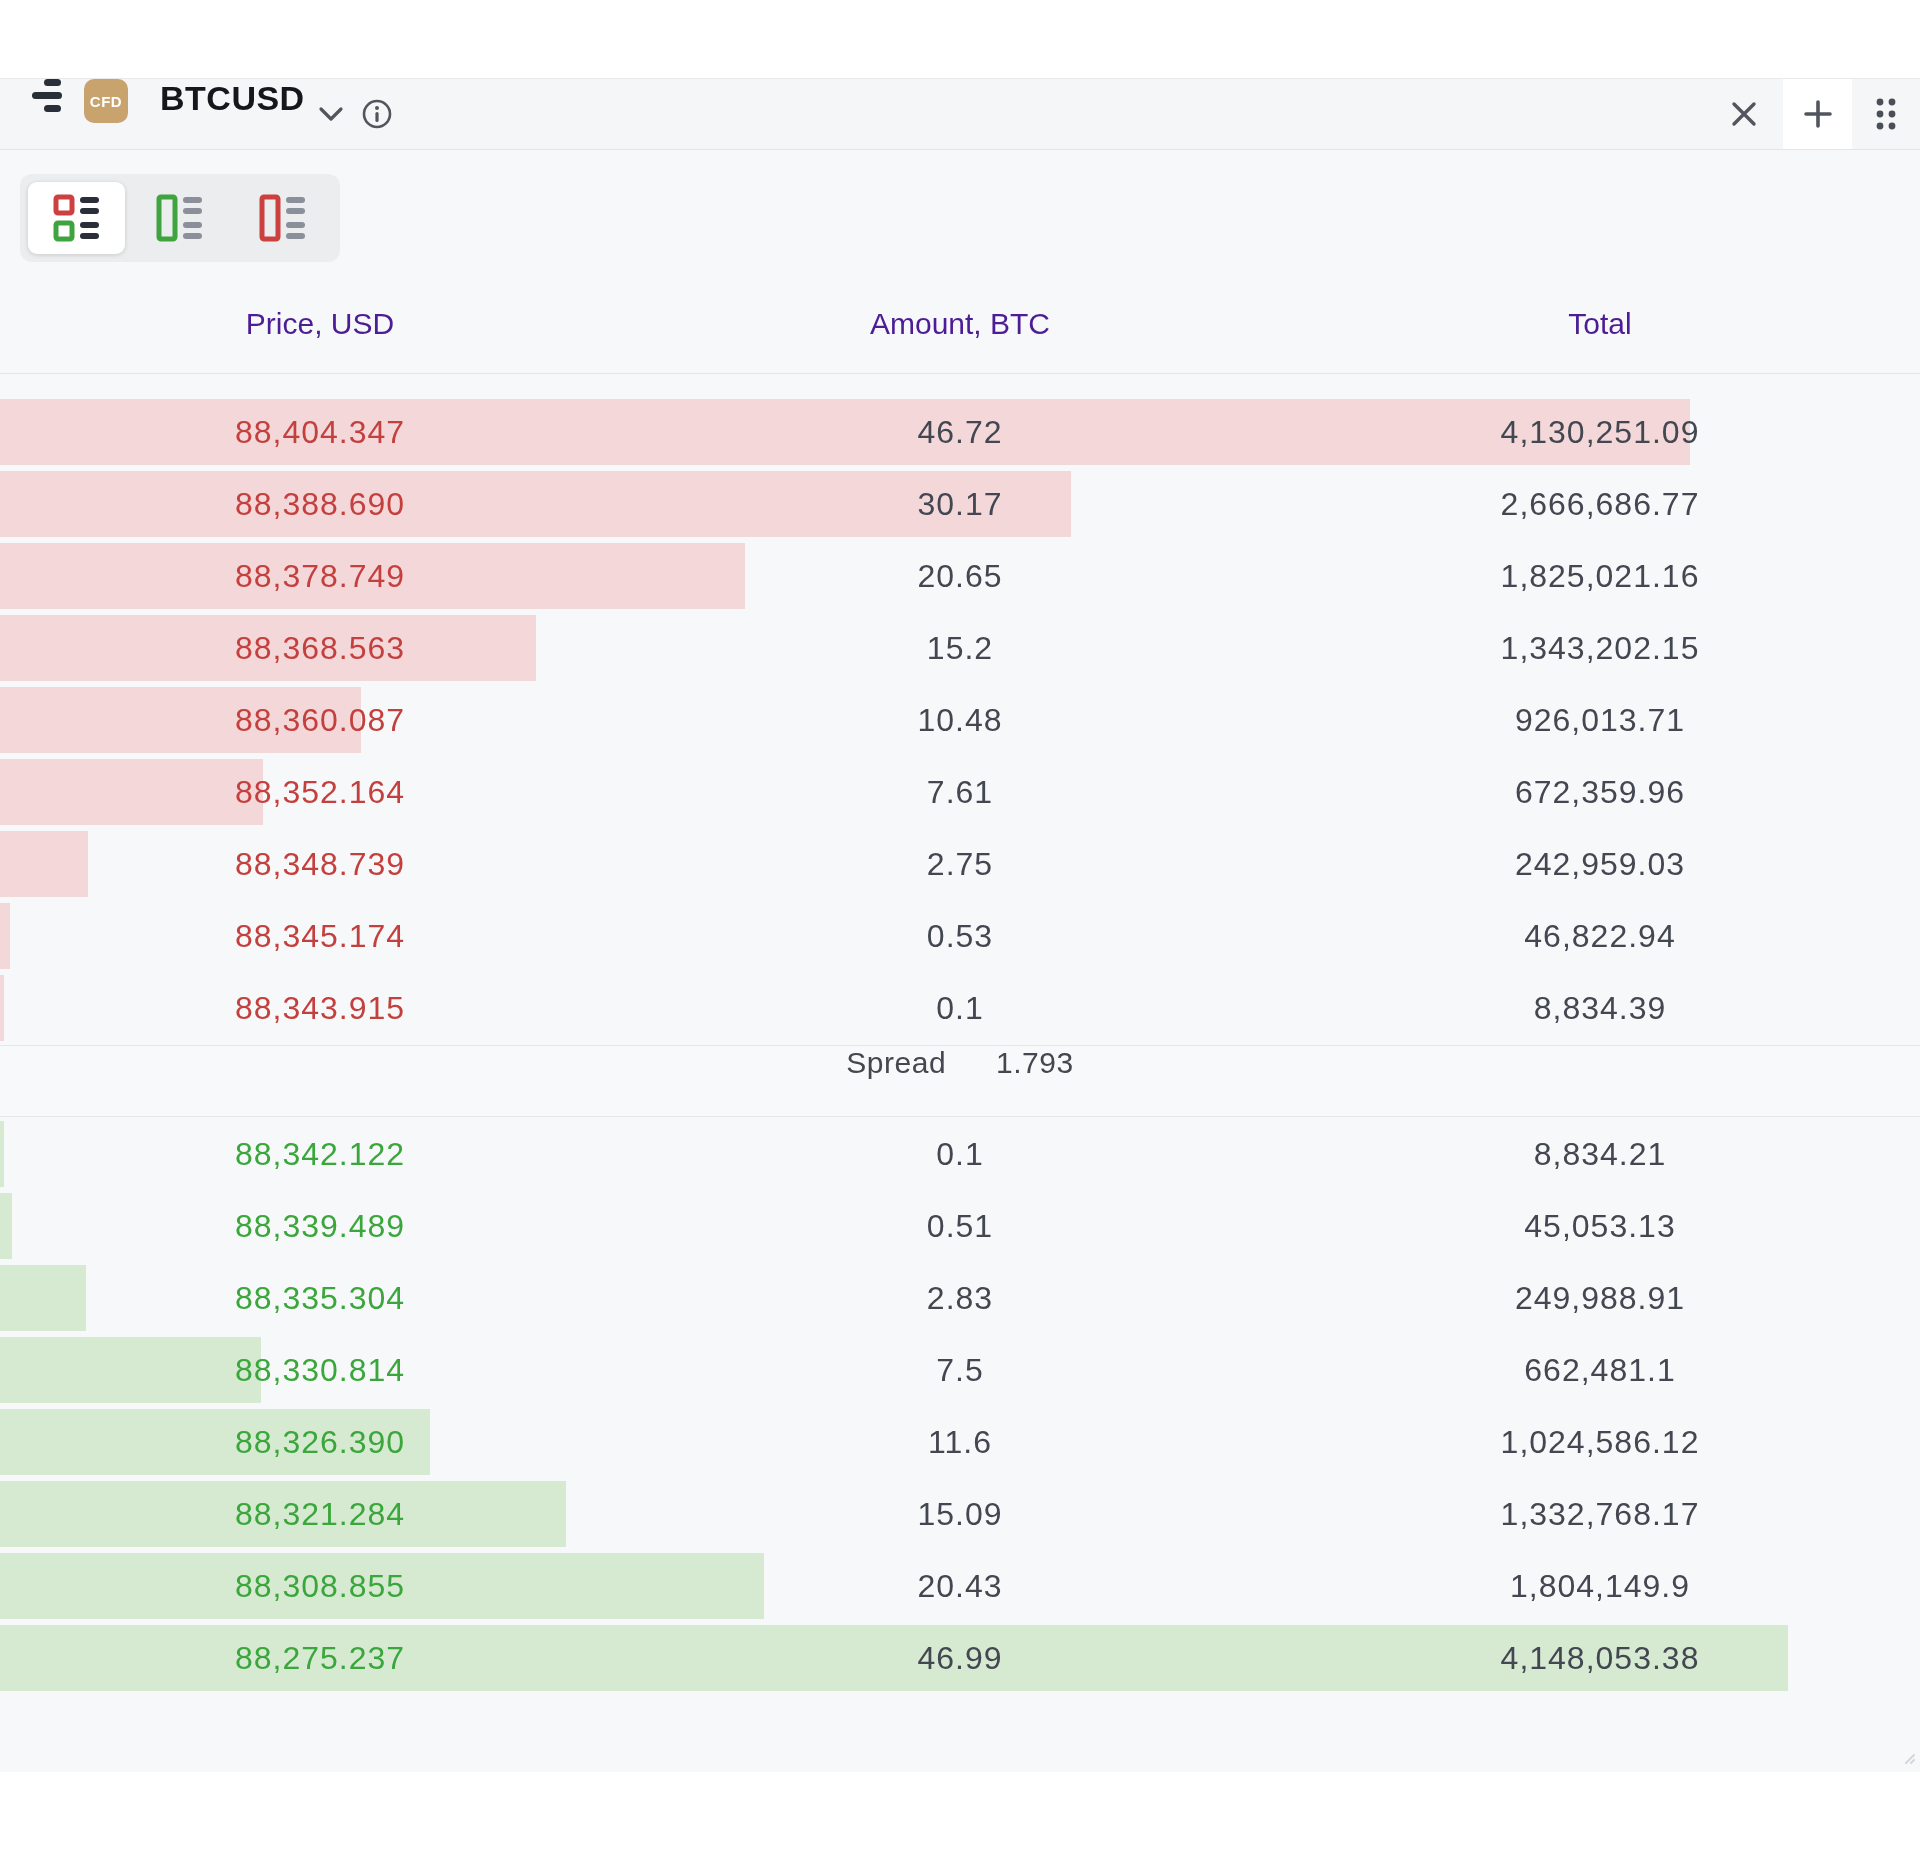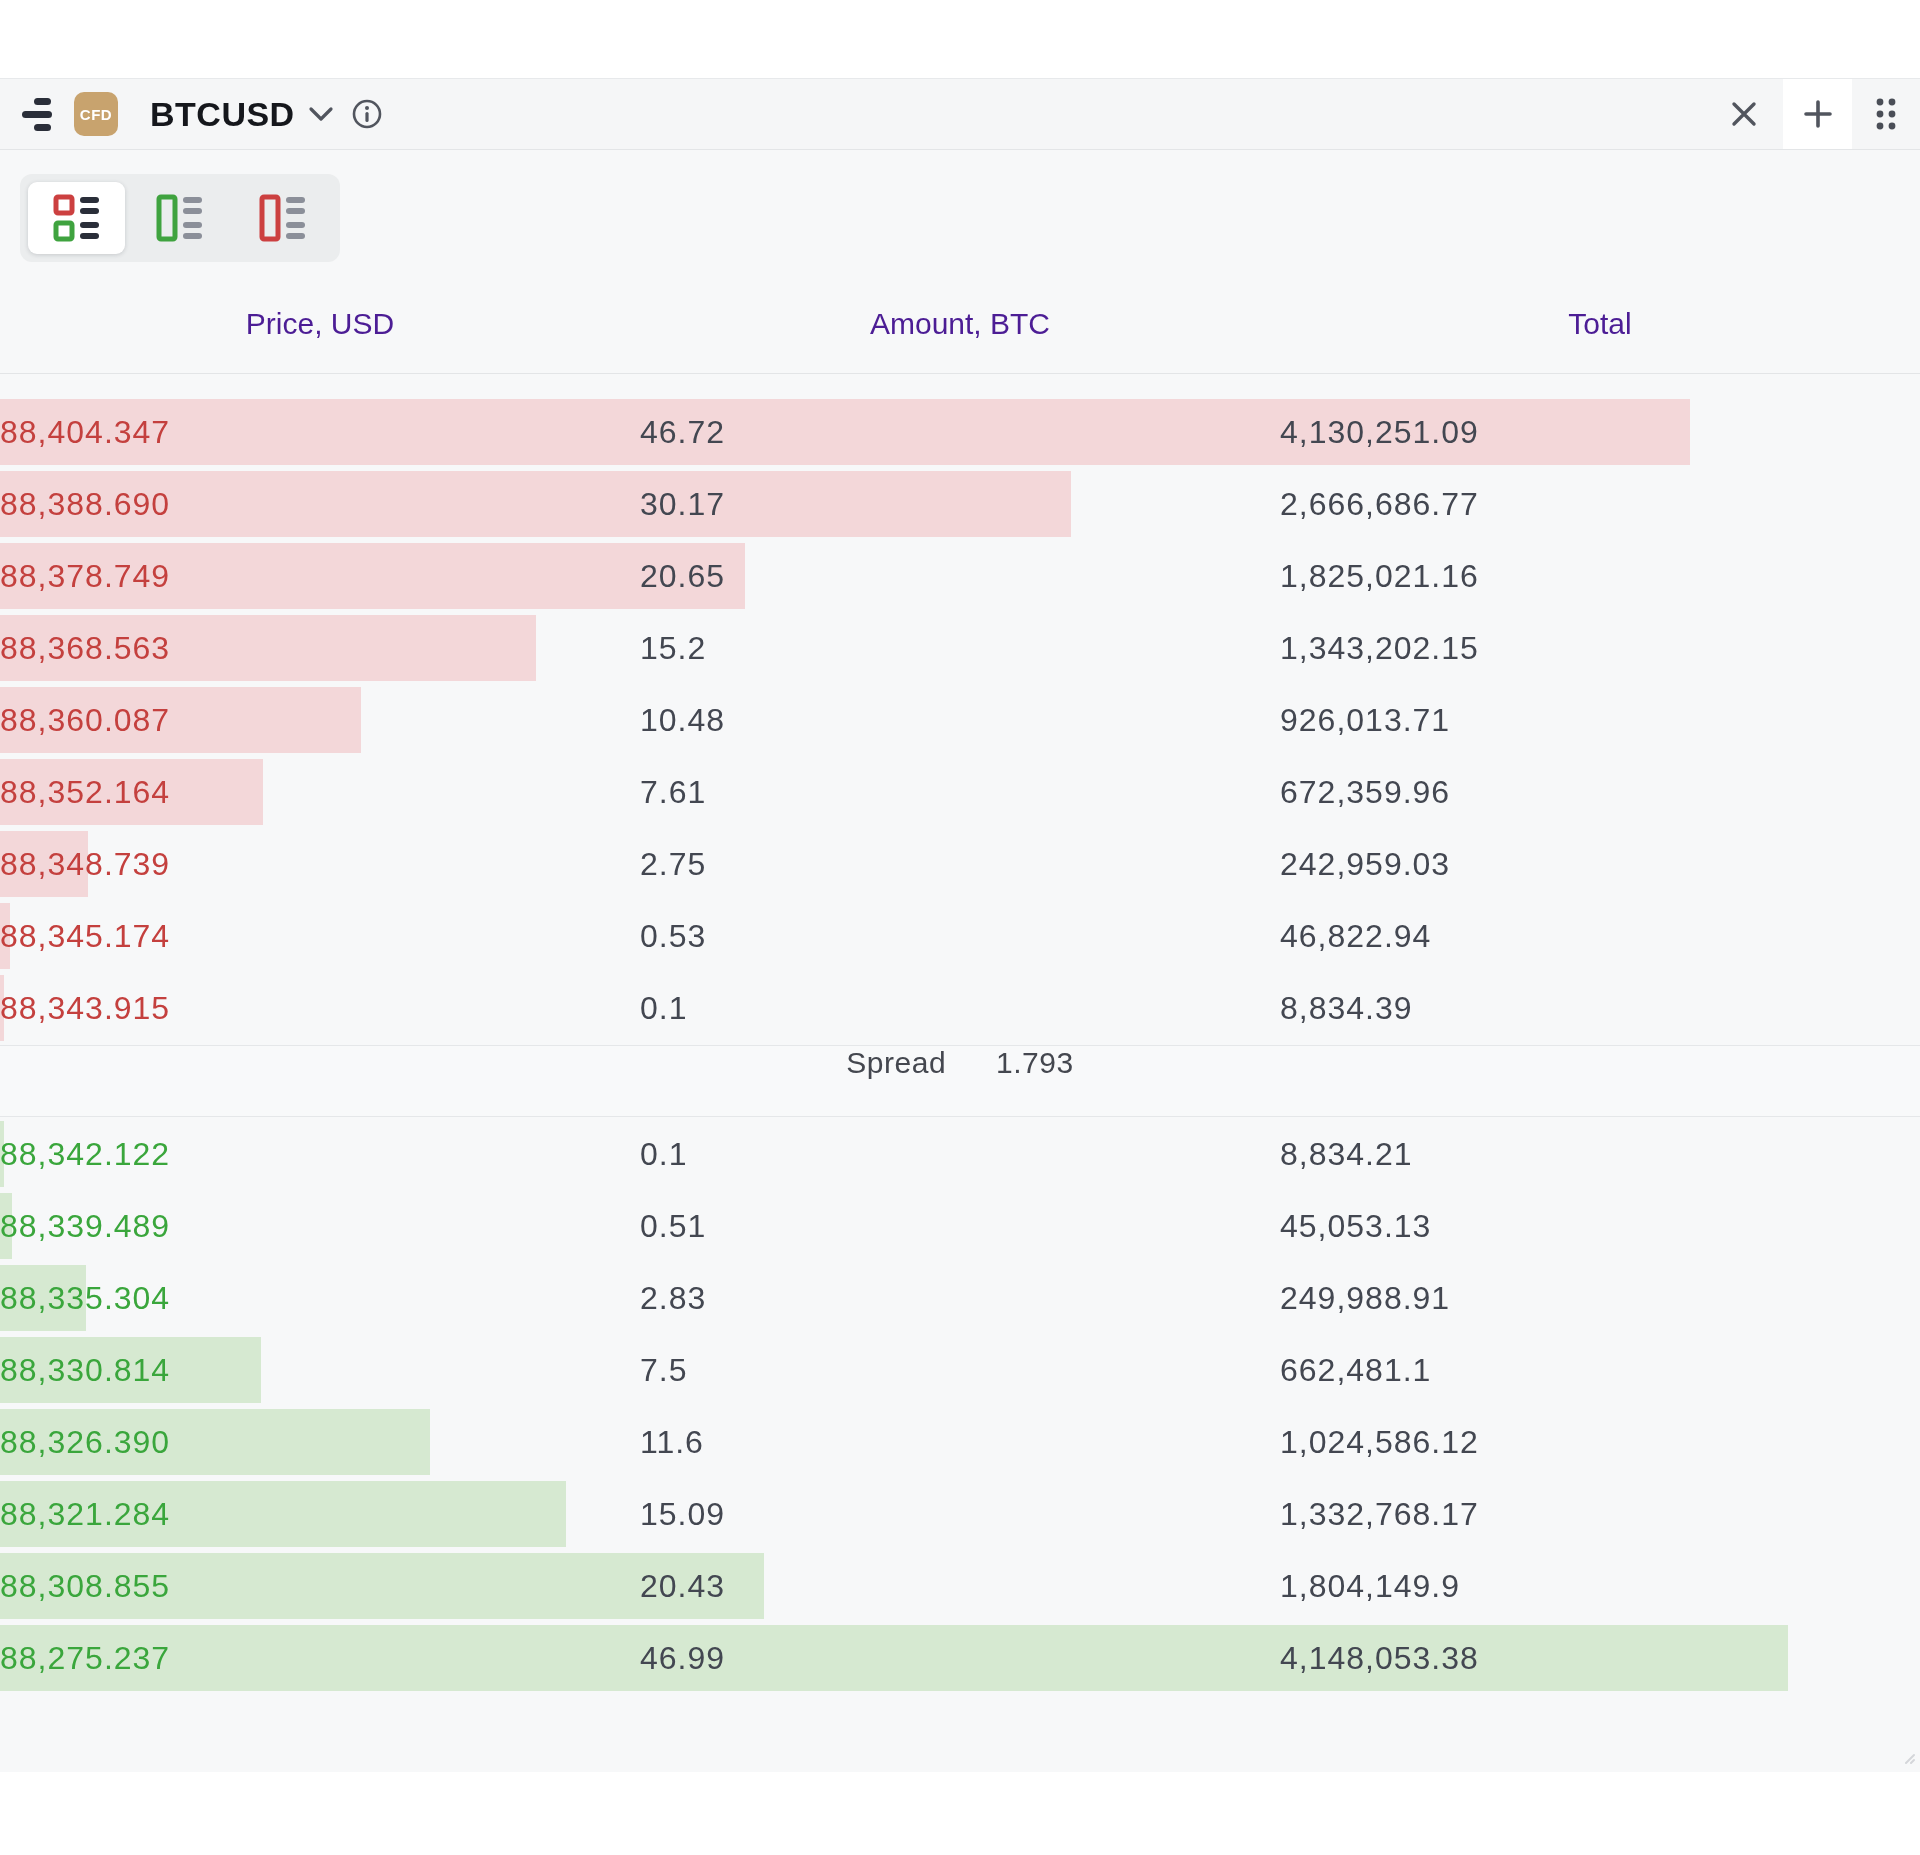--- a/index.html
+++ b/index.html
@@ -7,21 +7,21 @@
     width:1920px;height:1855px;position:relative;overflow:hidden;
     background:#ffffff;font-family:"Liberation Sans",sans-serif;
     -webkit-font-smoothing:antialiased;
   }
   .widget{
     position:absolute;top:78px;left:0;width:1920px;height:1694px;
     background:#f7f8f9;border-top:1px solid #e7e9eb;box-sizing:border-box;
   }
   
   .whead{height:70px;display:flex;align-items:stretch;background:#f5f6f7;border-bottom:1px solid #e3e5e7;}
-  .whead-main{flex:1;display:flex;align-items:center;padding-left:22px;min-width:0;}
+  .whead-main{flex:1;display:flex;padding-left:32px;min-width:0;}
   .drag-icon{width:32px;height:33px;position:relative;flex:none;}
   .drag-icon i{position:absolute;height:7px;border-radius:3.5px;background:#2a2e39;}
   .drag-icon i:nth-child(1){top:0;left:12px;width:17px;}
   .drag-icon i:nth-child(2){top:13px;left:0;width:30px;}
   .drag-icon i:nth-child(3){top:26px;left:12px;width:17px;}
   .badge{
     width:44px;height:44px;border-radius:10px;background:var(--badge-bg,#c8a36e);
     color:#fff;font-size:15px;font-weight:700;letter-spacing:.5px;
     display:flex;align-items:center;justify-content:center;margin-left:20px;flex:none;
   }
@@ -46,21 +46,21 @@
   }
   .cols span{text-align:center;font-size:30px;color:#4c1d95;}
   
   .book{padding-top:22px;}
   .row{height:72px;position:relative;}
   .band{position:absolute;left:0;top:3px;bottom:3px;}
   .row.ask .band{background:var(--ask-band,#f3d7d9);}
   .row.bid .band{background:var(--bid-band,#d6e9d1);}
   .cells{
     position:absolute;inset:0;display:grid;grid-template-columns:repeat(3,1fr);
-    align-items:center;font-size:32px;color:#434751;letter-spacing:1px;
+    align-items:center;text-align:center;font-size:32px;color:#434751;letter-spacing:1px;
   }
   .ask-price{color:var(--ask-text,#c4403e);}
   .bid-price{color:var(--bid-text,#3aa63c);}
   .spread-row{
     height:70px;margin:1px 0;border-top:1px solid #e5e7e9;border-bottom:1px solid #e5e7e9;
     display:flex;align-items:flex-start;justify-content:center;gap:50px;
     font-size:30px;color:#44474f;background:#f8f9fa;letter-spacing:.5px;
   }
   .resize-handle{position:absolute;right:5px;bottom:4px;opacity:.55;}
 </style>

